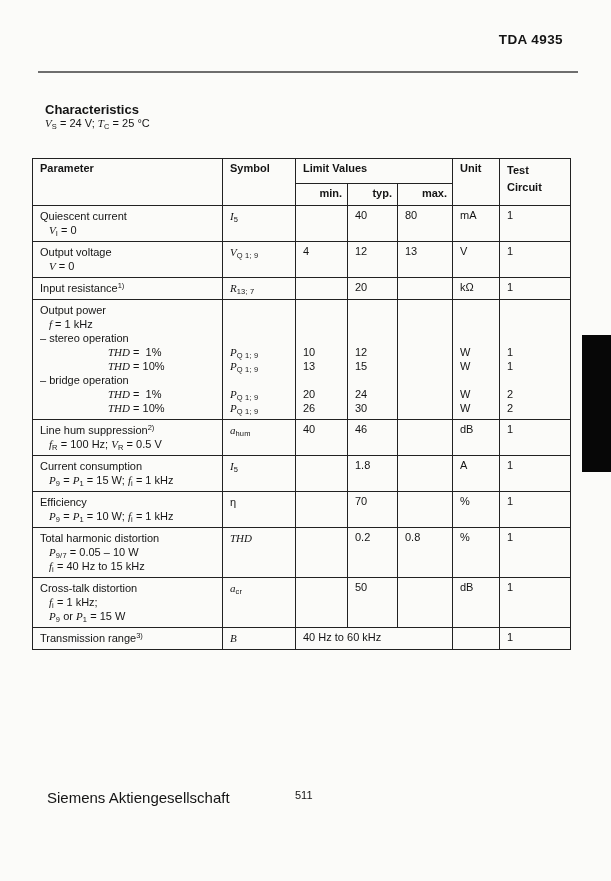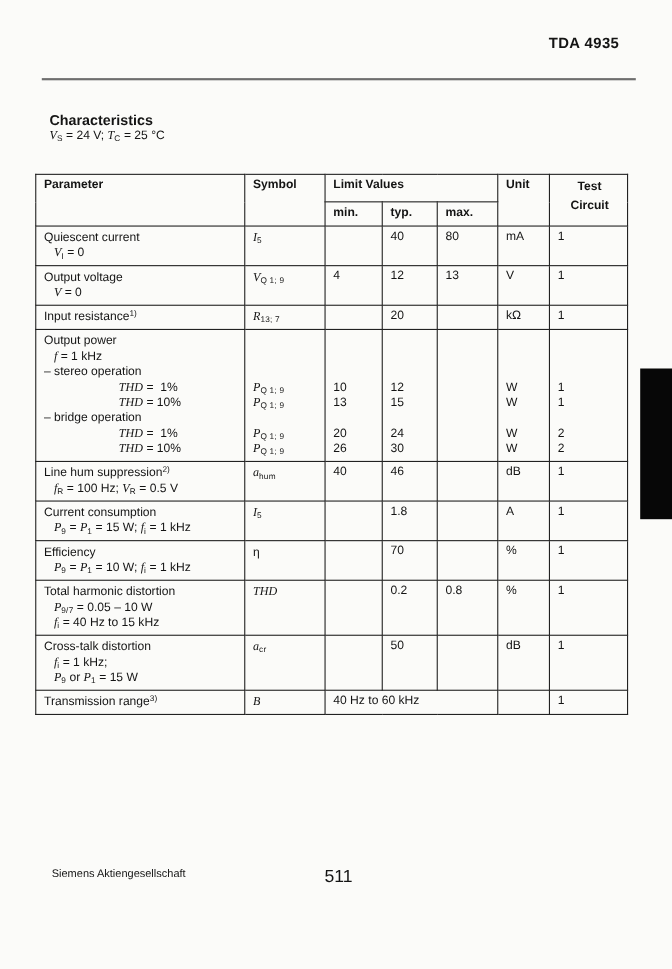--- a/index.html
+++ b/index.html
@@ -12,37 +12,37 @@
 
   .section-heading{position:absolute;left:45px;top:102px;font-size:13px;font-weight:bold;}
   .conditions{position:absolute;left:45px;top:117px;font-size:11px;white-space:pre;}
 
   table.char-table{position:absolute;left:32px;top:138px;width:538px;border-collapse:collapse;
        table-layout:fixed;font-size:11px;color:#141414;margin-top:20px;}
   .char-table th,.char-table td{border:1px solid #222;vertical-align:top;text-align:left;
        padding:3px 5px 4px 7px;font-weight:normal;}
   .char-table thead th{font-weight:bold;}
   .char-table thead tr.h1 th{height:17px;}
-  .char-table thead tr.h2 th{height:14px;}
+  .char-table thead tr.h2 th{height:14px;text-align:right;}
   th.lv{text-align:left;}
-  .hline{line-height:17px;white-space:pre;text-align:center;}
+  .hline{line-height:17px;white-space:pre;}
   .pl{line-height:14px;white-space:pre;min-height:14px;}
   .ind{padding-left:9px;}
   .ind2{padding-left:68px;}
   .ol{height:14px;line-height:14px;white-space:pre;overflow:visible;}
   td.span-lv{text-align:left;}
 
   i{font-family:"Liberation Serif",serif;font-style:italic;}
   sub{font-size:7.5px;vertical-align:-2px;line-height:0;letter-spacing:.2px;}
   sup{font-size:7.5px;vertical-align:4px;line-height:0;}
 
   .side-tab{position:absolute;right:0;top:335px;width:29px;height:137px;background:#070707;}
 
-  .footer-company{position:absolute;left:47px;top:789px;font-size:10px;}
-  .page-number{position:absolute;left:295px;top:789px;font-size:16px;}
+  .footer-company{position:absolute;left:47px;top:789px;font-size:15px;}
+  .page-number{position:absolute;left:295px;top:789px;font-size:11px;}
 </style>
 </head>
 <body>
 
 <div class="page">
 
   <div class="doc-title">TDA 4935</div>
   <div class="top-rule"></div>
 
   <div class="section-heading">Characteristics</div>

